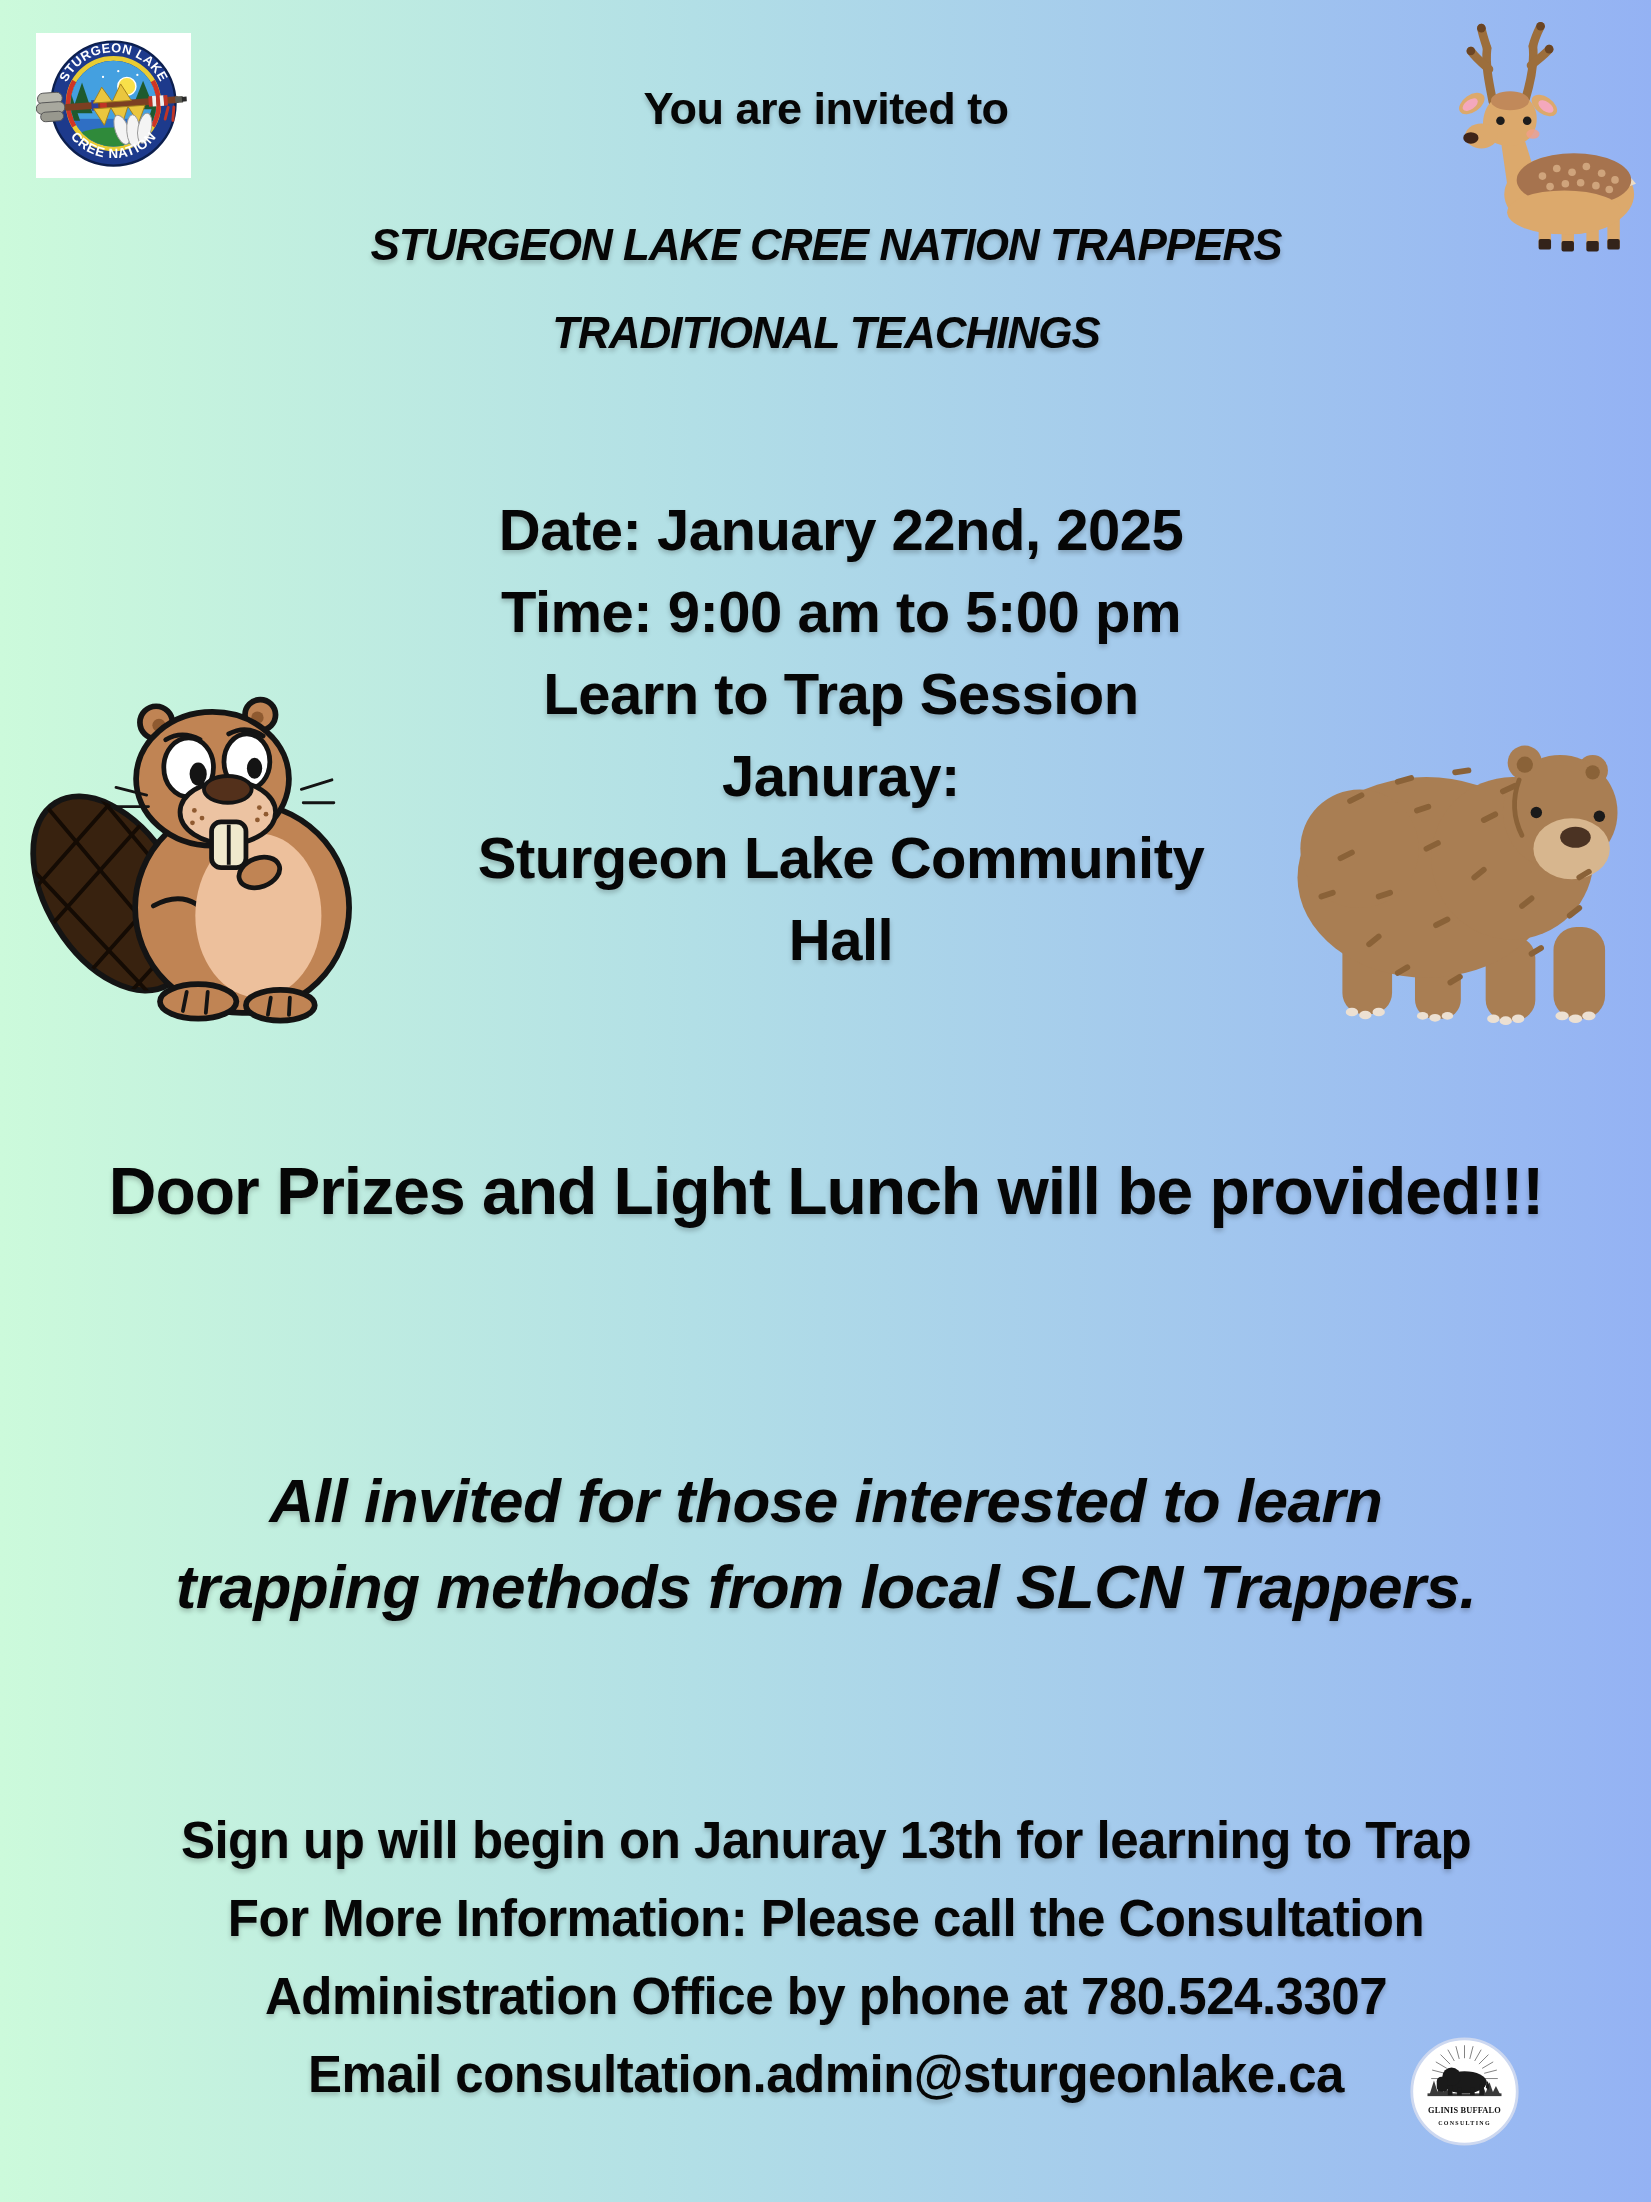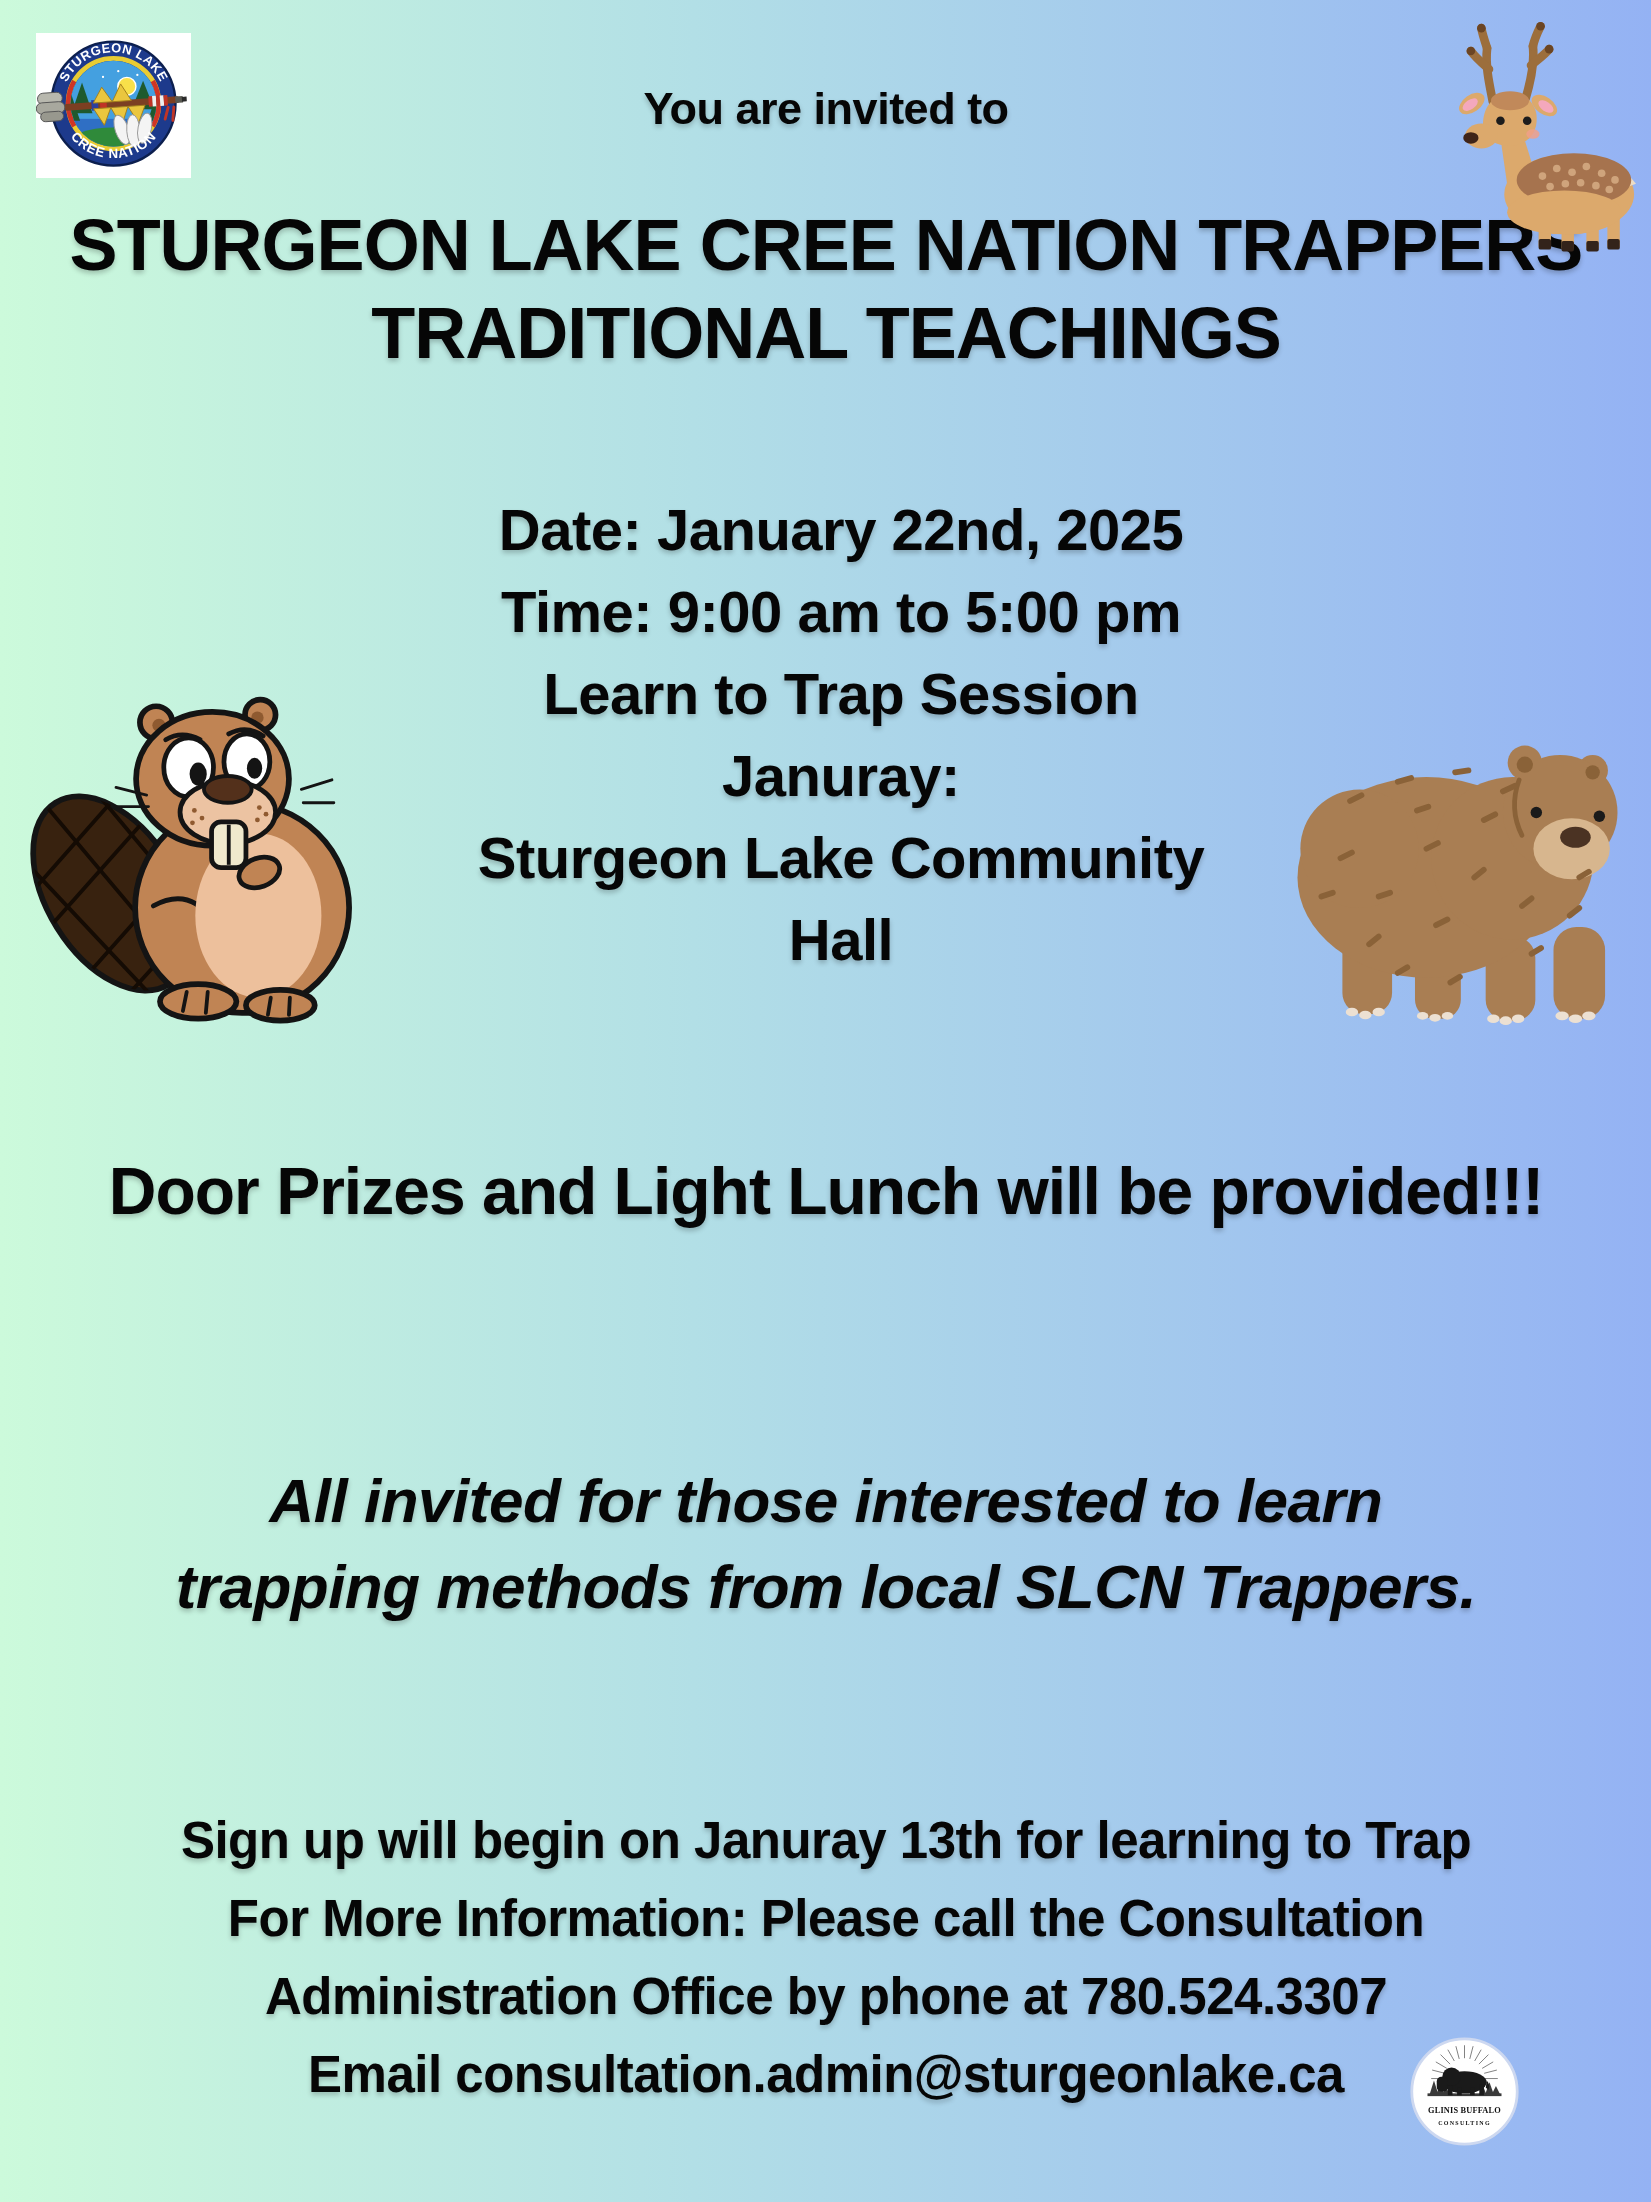--- a/index.html
+++ b/index.html
@@ -11,21 +11,21 @@
   .flyer{
     position:relative;width:1652px;height:2202px;
     background:linear-gradient(90deg,#ccfadb 0%,#b2dfe6 42%,#94b2f4 100%);
   }
   .txt{
     position:absolute;left:0;width:100%;text-align:center;
     font-weight:bold;white-space:nowrap;
     text-shadow:0 2.9px 4.8px rgba(0,0,0,.22);
   }
   .invite{top:78px;font-size:45px;line-height:61px;letter-spacing:-0.5px;}
-  .title{top:201px;font-size:72px;line-height:88px;letter-spacing:-1px;}
+  .title{top:201px;font-size:44px;line-height:88px;letter-spacing:-1px;font-style:italic;}
   .details{top:489px;font-size:58px;line-height:82px;letter-spacing:-0.5px;margin-left:15px;}
   .door{top:1153px;font-size:66px;line-height:76px;letter-spacing:-1px;}
   .invitation{top:1458px;font-size:62px;line-height:86px;letter-spacing:-0.5px;font-style:italic;}
   .signup{top:1802px;font-size:51px;line-height:78px;letter-spacing:-0.5px;}
   .art{position:absolute;}
   .art svg{display:block;width:100%;height:100%;}
   .slcn{left:36px;top:32.5px;width:155px;height:145px;background:#ffffff;}
   .deer{left:1426px;top:7.6px;width:210px;height:256px;}
   .beaver{left:24px;top:669px;width:335px;height:363px;}
   .bear{left:1283px;top:715px;width:349px;height:320px;}

